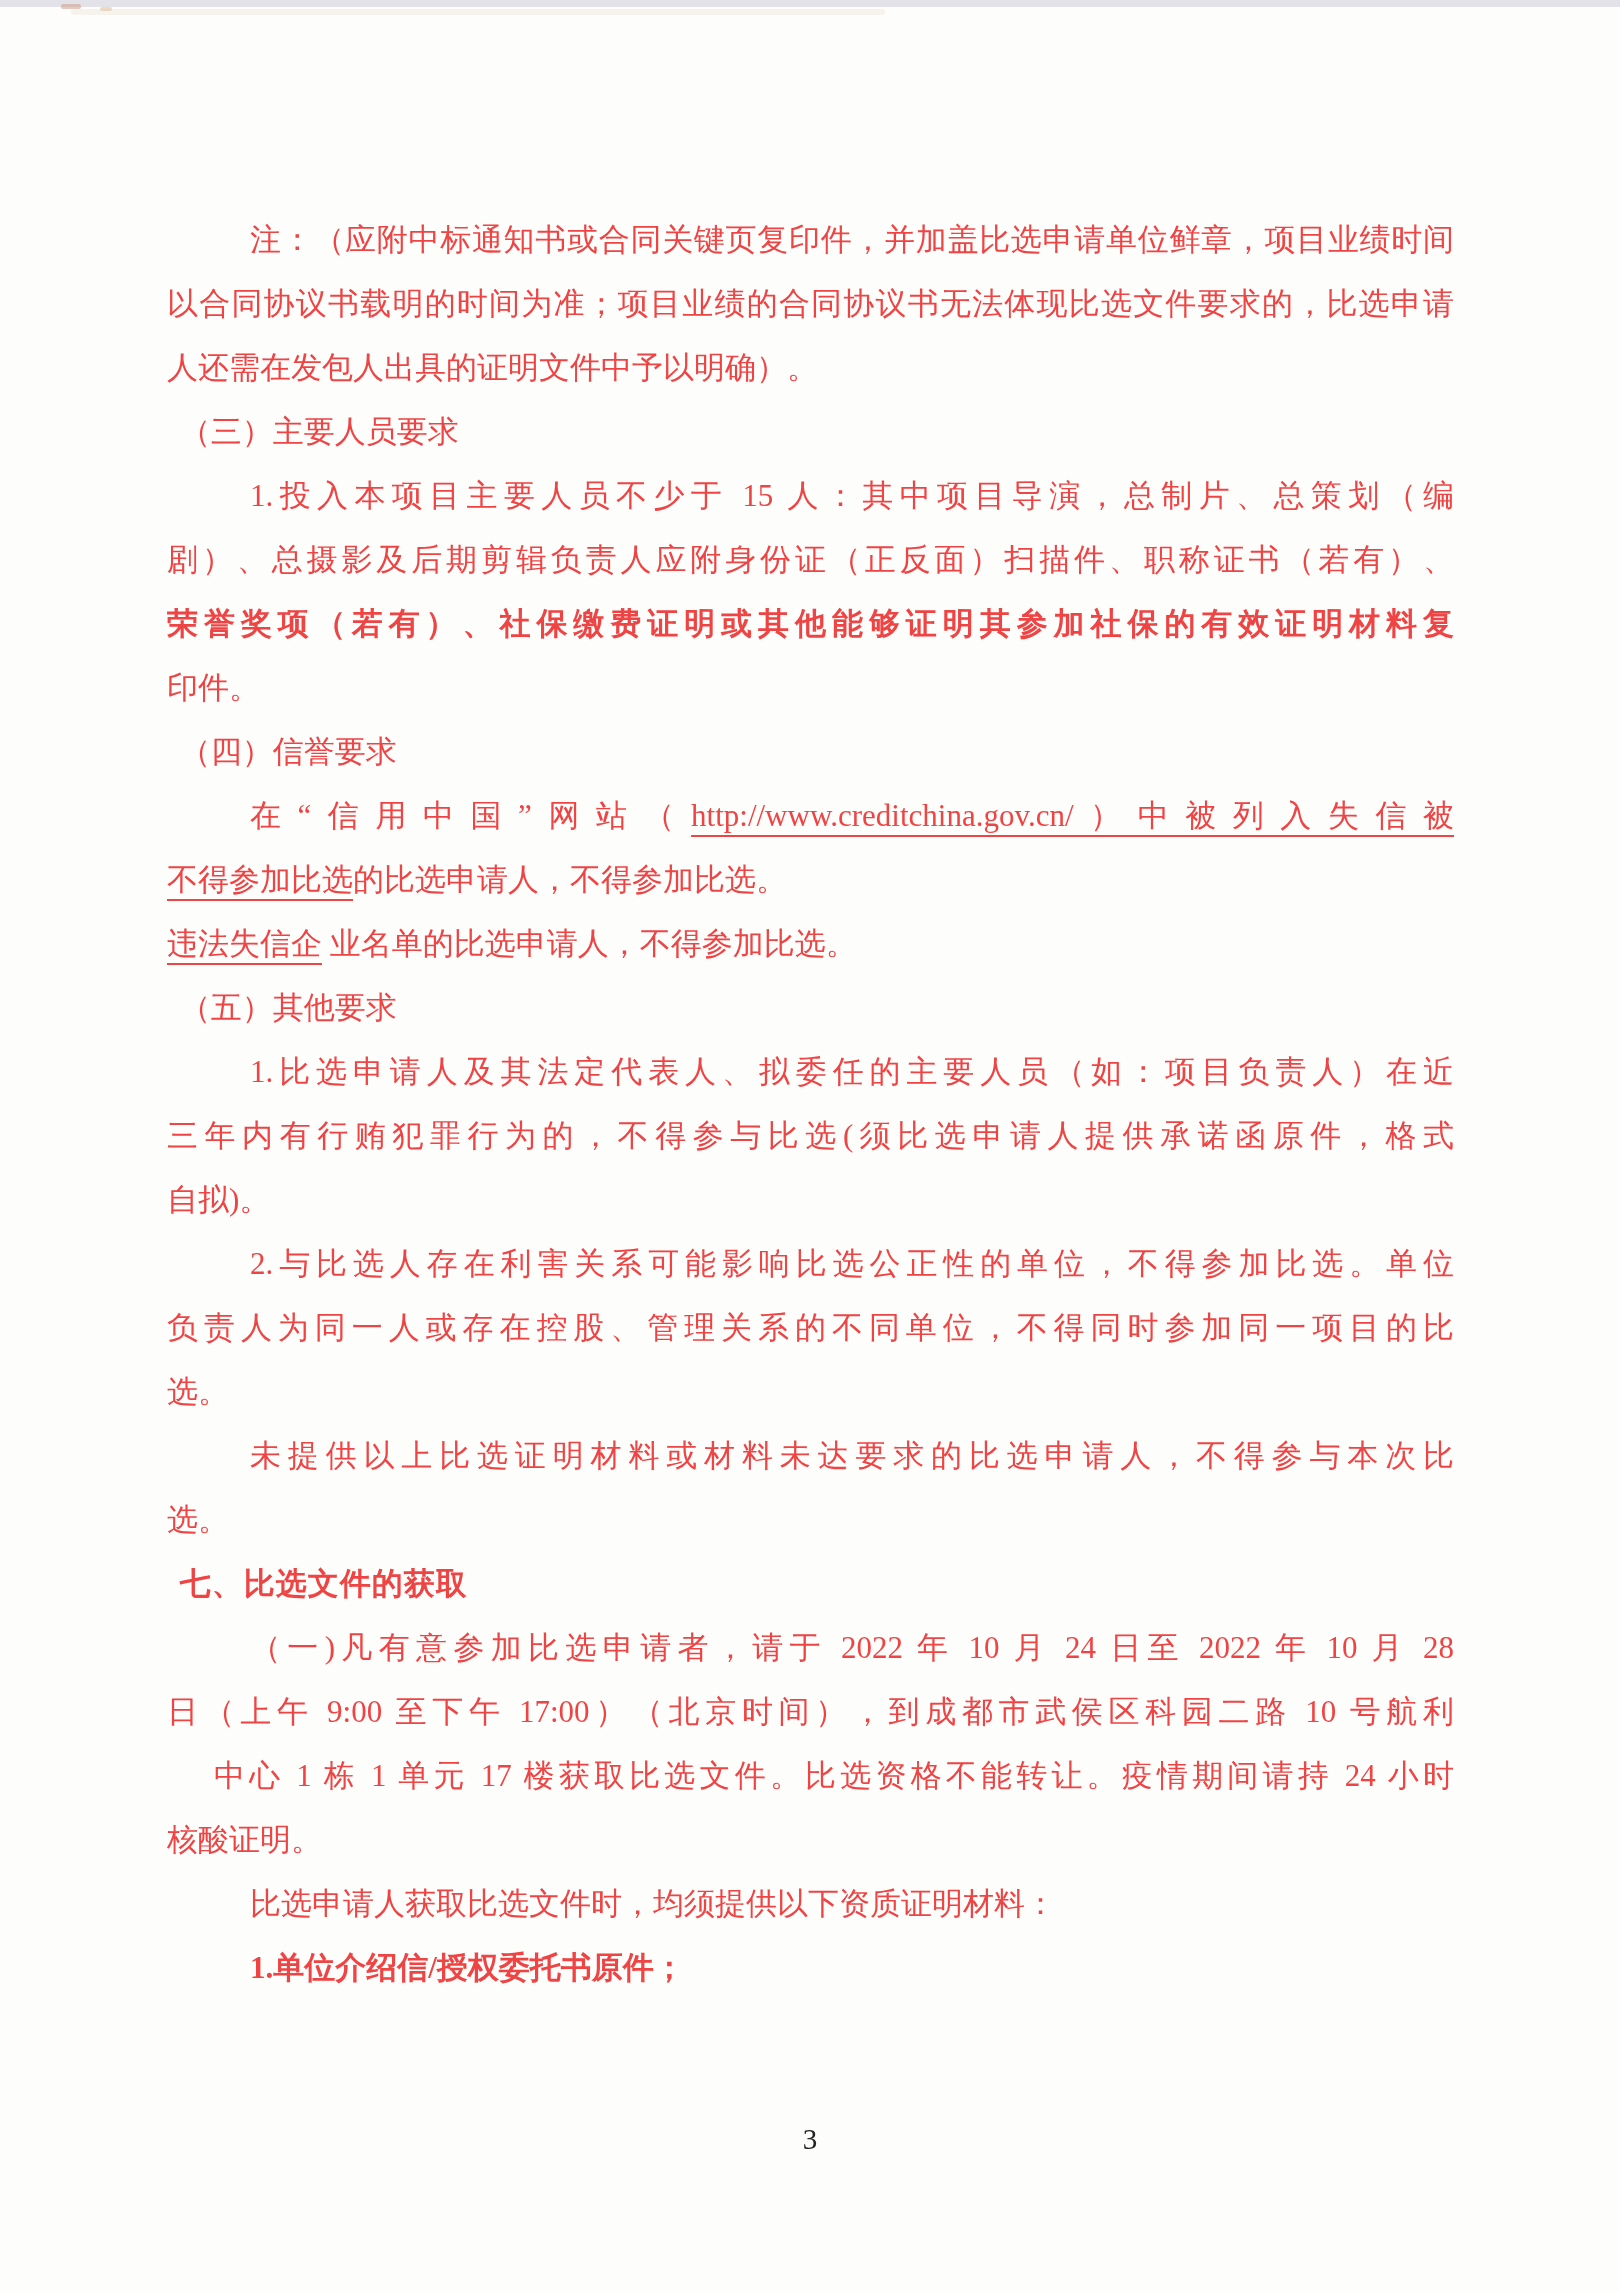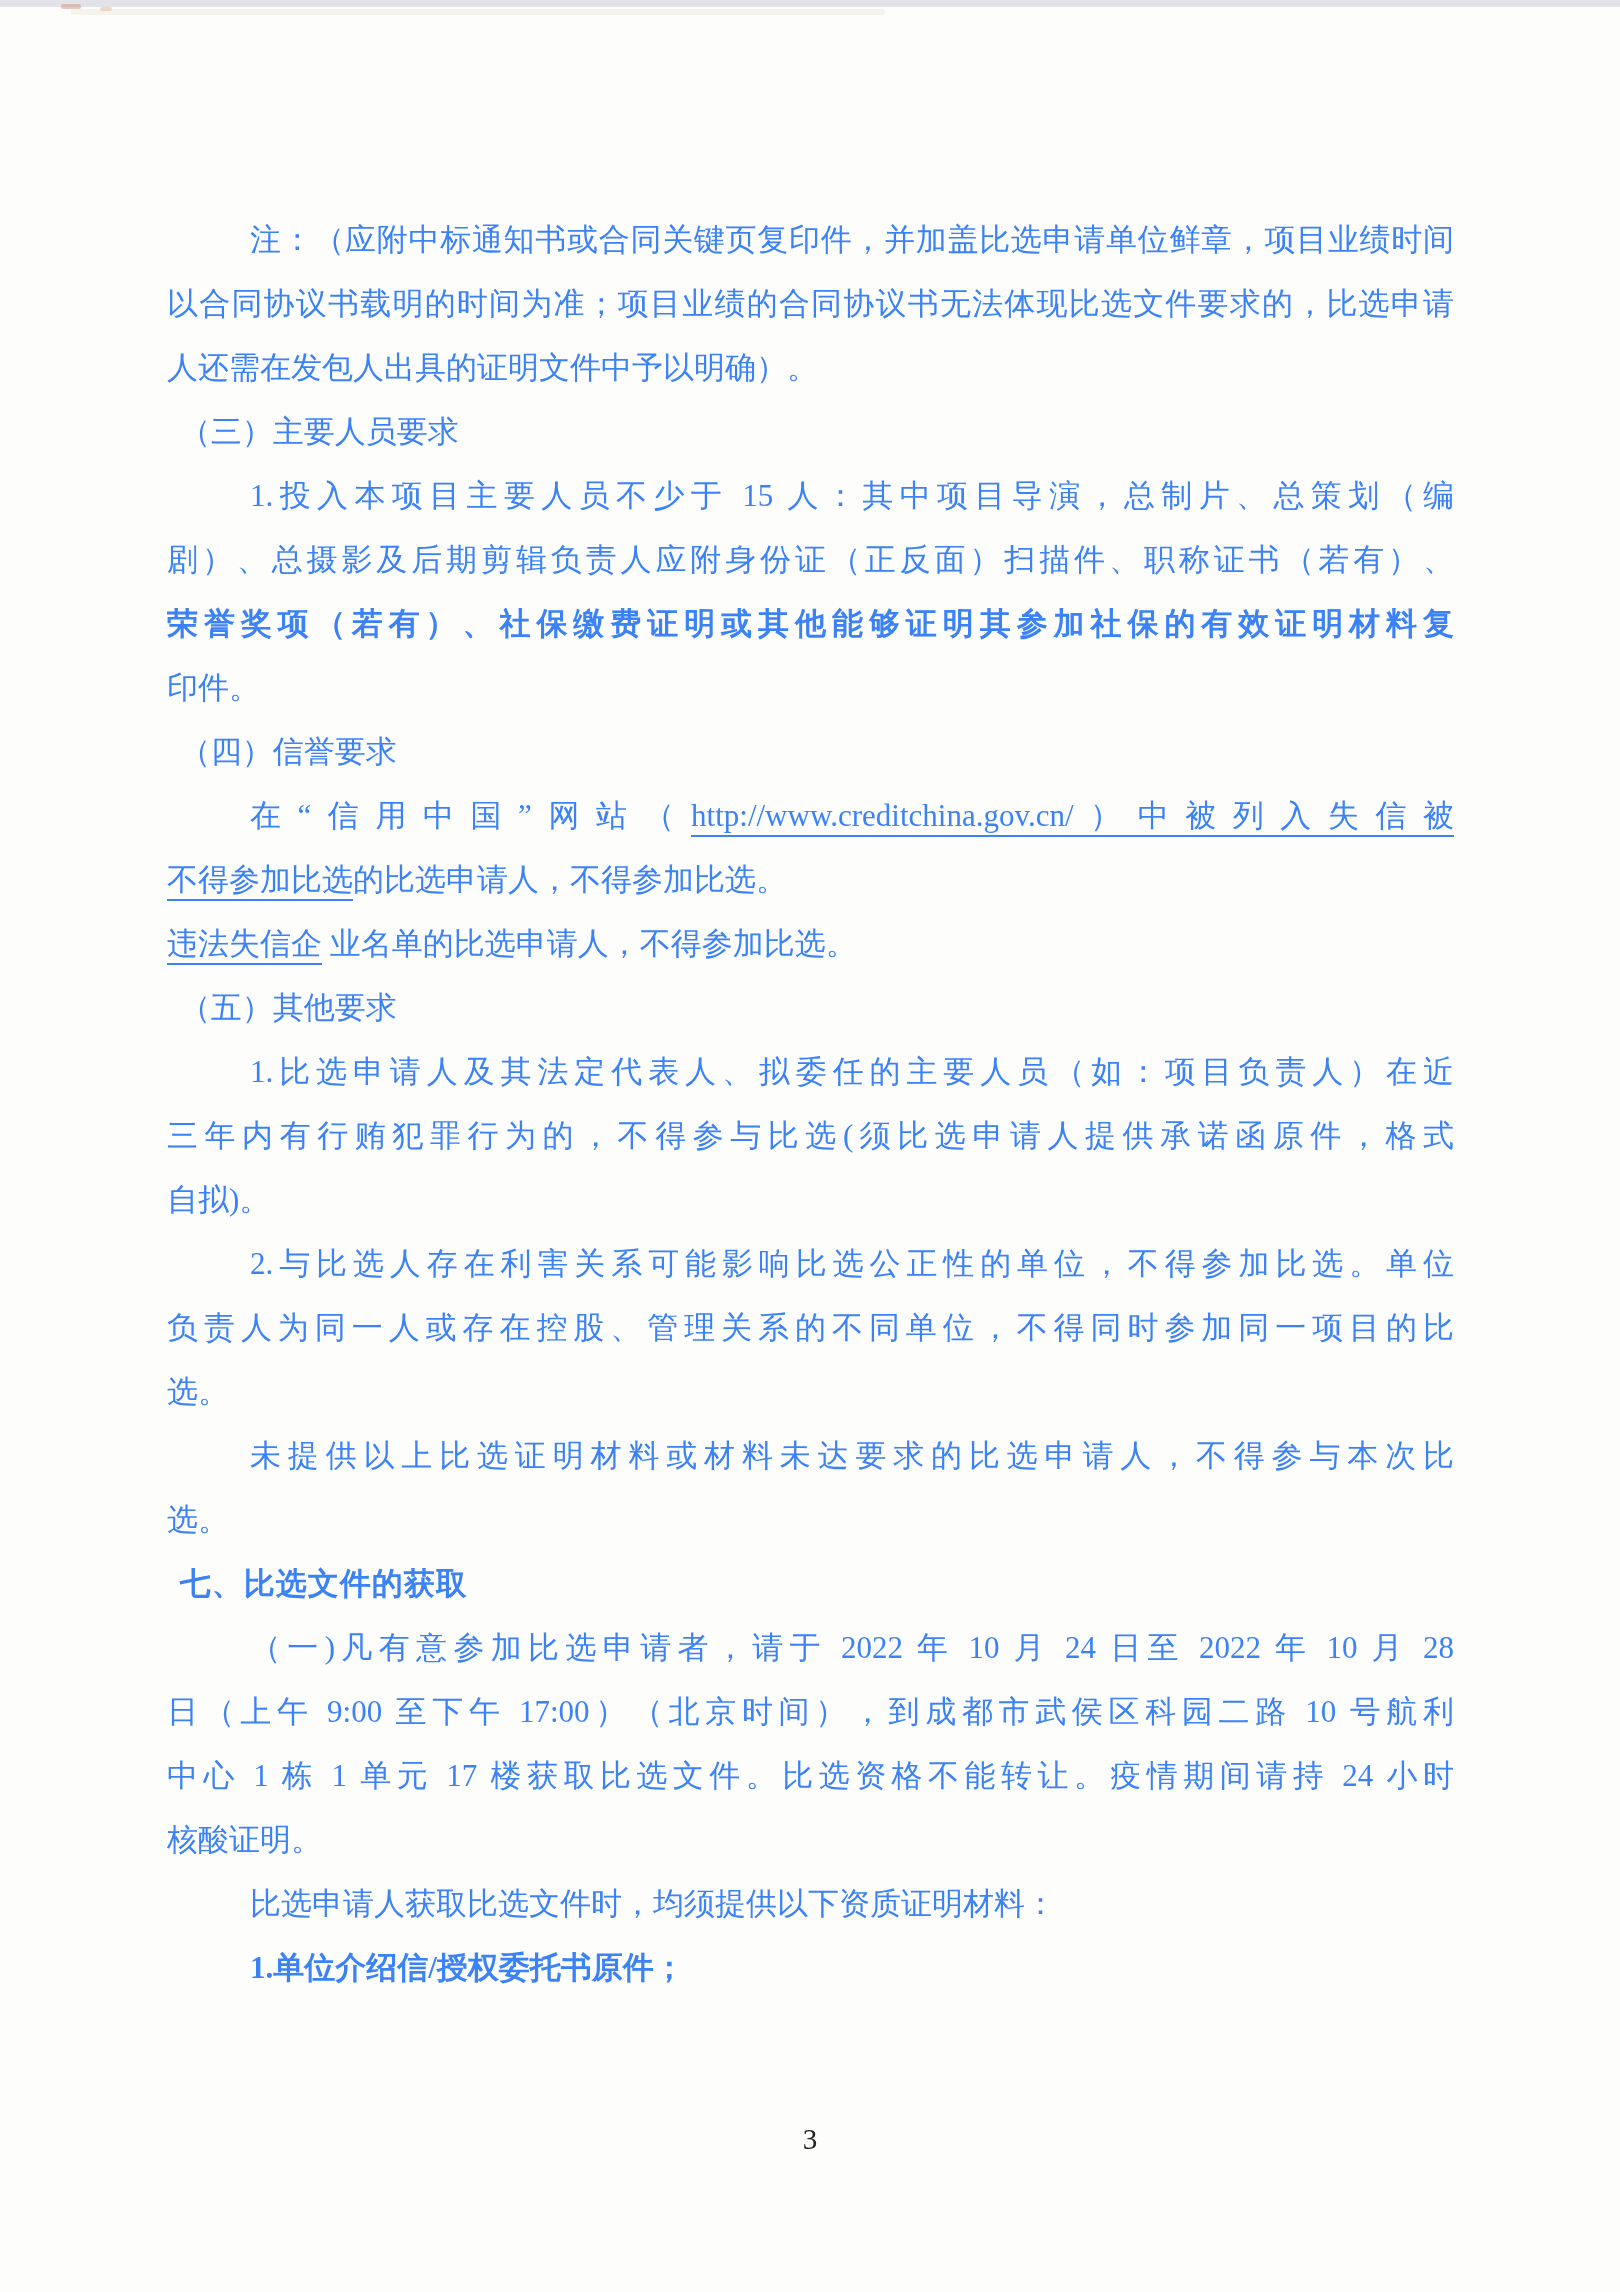--- a/index.html
+++ b/index.html
@@ -13,21 +13,21 @@
   }
   .top-strip{
     position:absolute;left:0;top:0;width:100%;height:6.9px;background:#e2e2e8;
   }
   .speck{position:absolute;border-radius:2px;}
   .speck1{left:61px;top:3.9px;width:19.6px;height:4.9px;background:#cf9f8d;opacity:.55;}
   .speck2{left:100px;top:6.9px;width:11.8px;height:3.9px;background:#d8b08c;opacity:.45;}
   .smudge{left:71px;top:8.8px;width:814px;height:5.9px;background:#d7c8ae;opacity:.18;}
   .doc{
     position:absolute;left:167px;top:208px;width:1287px;
-    font-size:31px;line-height:64px;color:#3b82f6;
+    font-size:31px;line-height:64px;color:#ef4444;
   }
   .line{height:64px;white-space:nowrap;text-align:left;}
   .line.just{
     white-space:normal;
     text-align:justify;
     text-align-last:justify;
     text-justify:inter-character;
   }
   .line.bold{font-weight:bold;letter-spacing:1px;}
   .u{
@@ -67,21 +67,21 @@
       <div class="line just" style="padding-left: 0px;"><span>三年内有行贿犯罪行为的，不得参与比选(须比选申请人提供承诺函原件，格式</span></div>
       <div class="line" style="padding-left: 0px;"><span>自拟)。</span></div>
       <div class="line just" style="padding-left: 83px;"><span>2.与比选人存在利害关系可能影响比选公正性的单位，不得参加比选。单位</span></div>
       <div class="line just" style="padding-left: 0px;"><span>负责人为同一人或存在控股、管理关系的不同单位，不得同时参加同一项目的比</span></div>
       <div class="line" style="padding-left: 0px;"><span>选。</span></div>
       <div class="line just" style="padding-left: 83px;"><span>未提供以上比选证明材料或材料未达要求的比选申请人，不得参与本次比</span></div>
       <div class="line" style="padding-left: 0px;"><span>选。</span></div>
       <div class="line bold" style="padding-left: 12.7px;"><span>七、比选文件的获取</span></div>
       <div class="line just" style="padding-left: 83px;"><span>（一)凡有意参加比选申请者，请于 2022 年 10 月 24 日至 2022 年 10 月 28</span></div>
       <div class="line just" style="padding-left: 0px;"><span>日（上午 9:00 至下午 17:00）（北京时间），到成都市武侯区科园二路 10 号航利</span></div>
-      <div class="line just" style="padding-left: 0px;"><span>中心 1 栋 1 单元 17 楼获取比选文件。比选资格不能转让。疫情期间请持 24 小时</span></div>
+      <div class="line just" style="padding-left: 0px; margin-left: 47px;"><span>中心 1 栋 1 单元 17 楼获取比选文件。比选资格不能转让。疫情期间请持 24 小时</span></div>
       <div class="line" style="padding-left: 0px;"><span>核酸证明。</span></div>
       <div class="line" style="padding-left: 83px;"><span>比选申请人获取比选文件时，均须提供以下资质证明材料：</span></div>
       <div class="line" style="padding-left: 83px; font-weight: bold;"><span>1.单位介绍信/授权委托书原件；</span></div>
     </div>
 
   <div class="page-number">3</div>
 </div>
 
 
 </body></html>

